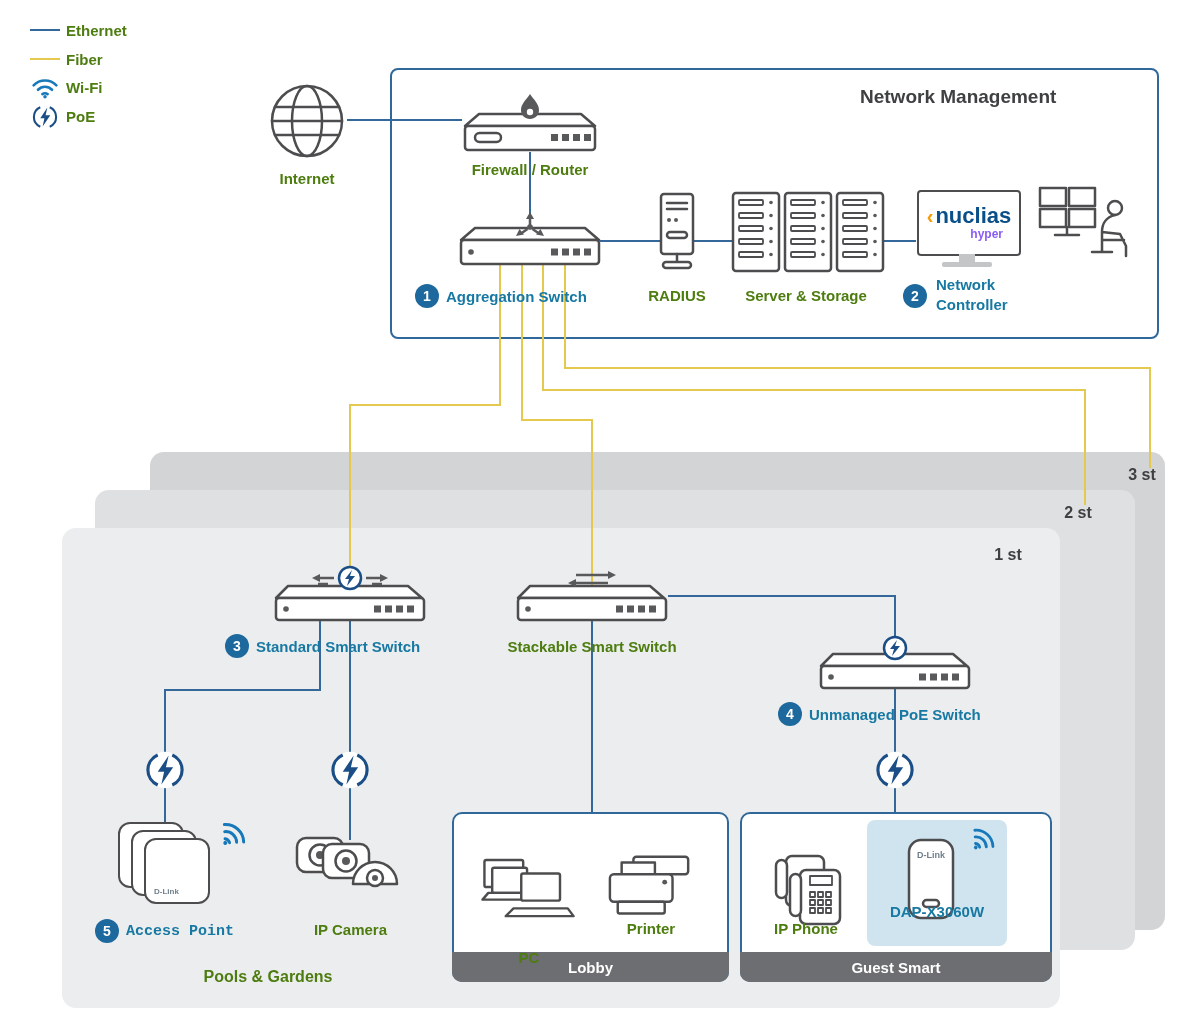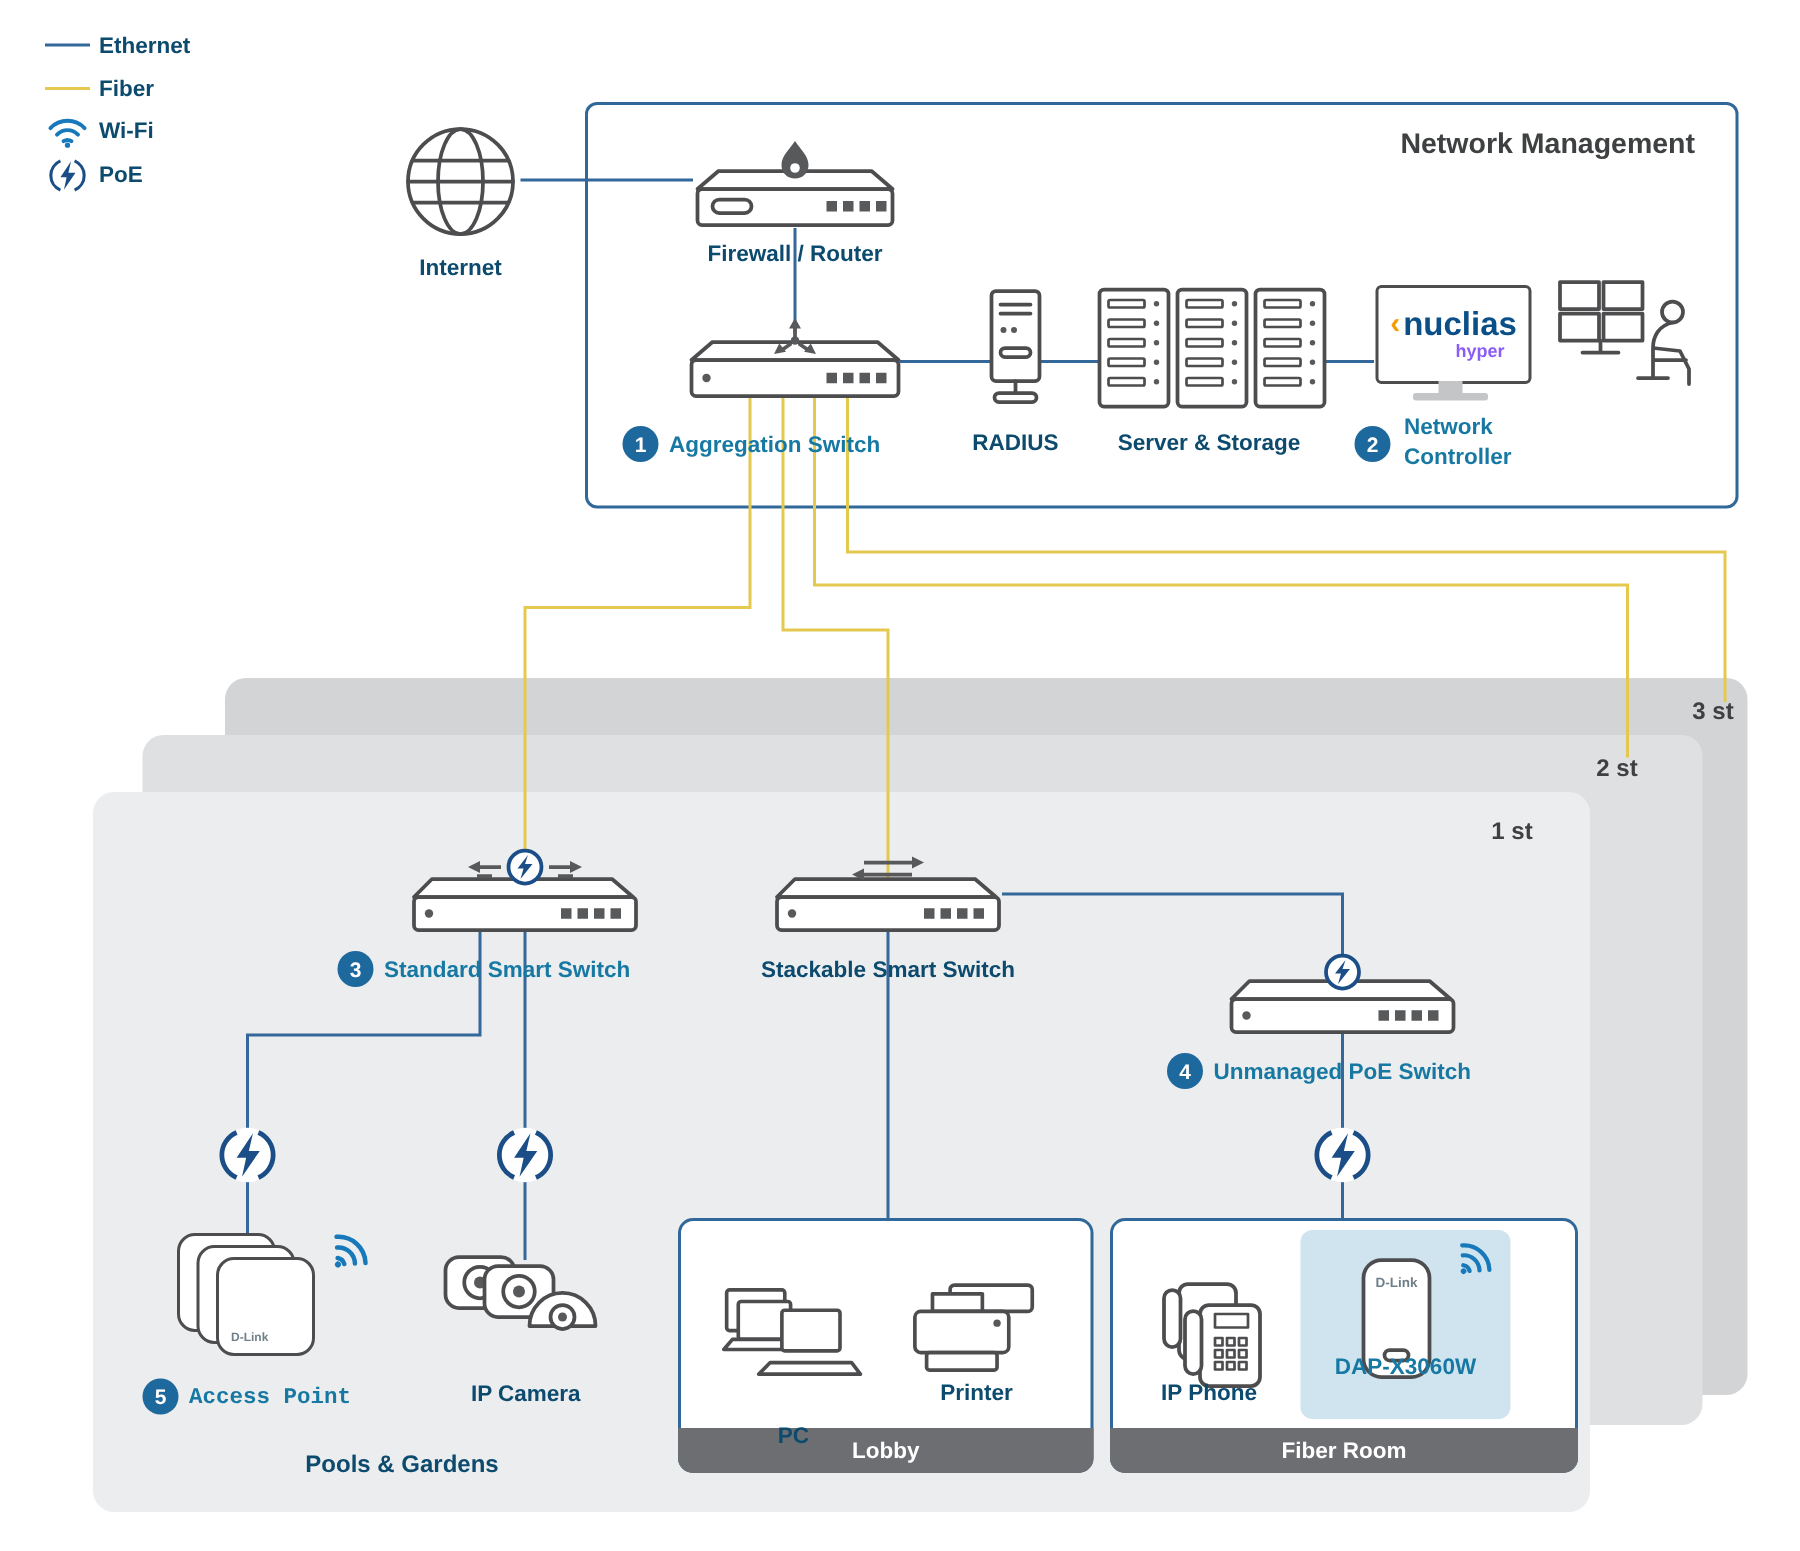--- a/index.html
+++ b/index.html
@@ -2,38 +2,38 @@
 <html><head>
 <meta charset="utf-8">
 <style>
   html,body{margin:0;padding:0;}
   body{
     width:1200px;height:1034px;position:relative;overflow:hidden;
     background:#ffffff;color:#3f4041;
     font-family:"Liberation Sans", sans-serif;
   }
   .abs{position:absolute;}
-  .lbl{position:absolute;font-weight:bold;font-size:15px;color:#0c4a6e;text-align:center;z-index:4;}
+  .lbl{position:absolute;font-weight:bold;font-size:15px;color:#4d7c0f;text-align:center;z-index:4;}
   .lbl.left{text-align:left;}
   .teal{color:#1779a3;}
   .badge{
     position:absolute;width:24px;height:24px;border-radius:50%;
     background:#1d689c;color:#fff;font-weight:bold;font-size:14px;
     display:flex;align-items:center;justify-content:center;z-index:4;
   }
   .floor{position:absolute;border-radius:14px;z-index:1;}
   #floor3{left:150px;top:452px;width:1015px;height:478px;background:#d3d4d5;}
   #floor2{left:95px;top:490px;width:1040px;height:460px;background:#dfe0e1;}
   #floor1{left:62px;top:528px;width:998px;height:480px;background:#ecedee;}
   .floor-label{position:absolute;font-weight:bold;font-size:16px;color:#3f4041;z-index:2;width:44px;text-align:center;}
   .nm-box{
     position:absolute;left:390px;top:68px;width:765px;height:267px;
     border:2px solid #2f6899;border-radius:8px;background:#fff;z-index:0;
   }
-  .nm-title{position:absolute;left:860px;top:86px;width:270px;text-align:right;
+  .nm-title{position:absolute;left:860px;top:86px;width:270px;text-align:left;
     font-size:19px;font-weight:bold;color:#3f4041;z-index:4;}
   .room{position:absolute;background:#fff;border:2px solid #2f6899;border-radius:10px;z-index:3;}
   .room-bar{
     position:absolute;left:-2px;right:-2px;bottom:-2px;height:30px;background:#6d6e71;
     border-radius:0 0 10px 10px;color:#fff;font-weight:bold;font-size:15px;
     display:flex;align-items:center;justify-content:center;
   }
   .room .lbl{position:absolute;}
   .dap-panel{position:absolute;left:125px;top:6px;width:140px;height:126px;background:#cfe4ee;border-radius:8px;}
   .wires{position:absolute;left:0;top:0;z-index:2;pointer-events:none;}
@@ -364,16 +364,16 @@
     </svg>
     <svg class="wifi rot45" style="left:100px;top:8px;" width="30" height="25" viewBox="0 0 32 26">
       <path d="M3 10 a18 18 0 0 1 26 0" stroke="#1779ba" stroke-width="3" fill="none" stroke-linecap="round"></path>
       <path d="M8 15 a11 11 0 0 1 16 0" stroke="#1779ba" stroke-width="3" fill="none" stroke-linecap="round"></path>
       <path d="M13 20 a5.5 5.5 0 0 1 6 0" stroke="#1779ba" stroke-width="3" fill="none" stroke-linecap="round"></path>
       <circle cx="16" cy="23" r="2" fill="#1779ba"></circle>
     </svg>
   </div>
   <div class="lbl" style="left:14px;top:106px;width:100px;">IP Phone</div>
   <div class="lbl teal" style="left:125px;top:89px;width:140px;">DAP-X3060W</div>
-  <div class="room-bar">Fiber Room</div>
+  <div class="room-bar">Guest Smart</div>
 </div>
 
 <div class="lbl" style="left:168px;top:968px;width:200px;font-size:16px;">Pools &amp; Gardens</div>
 
 </body></html>

